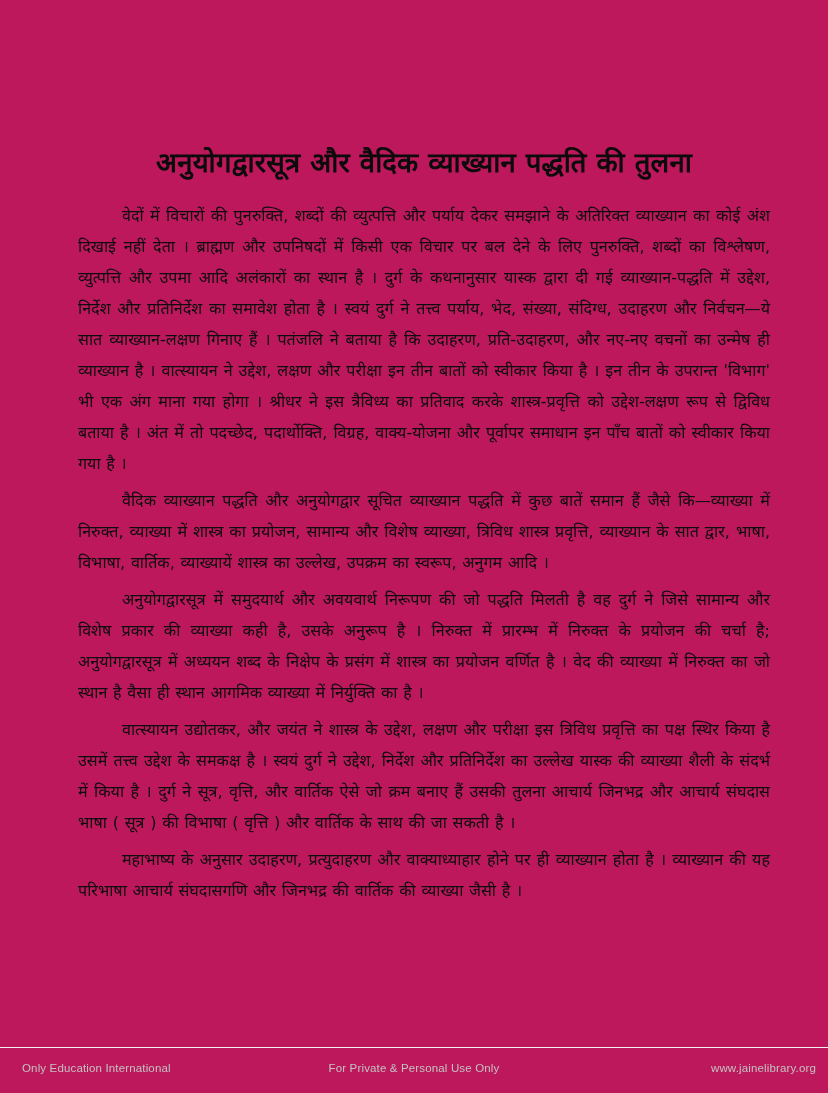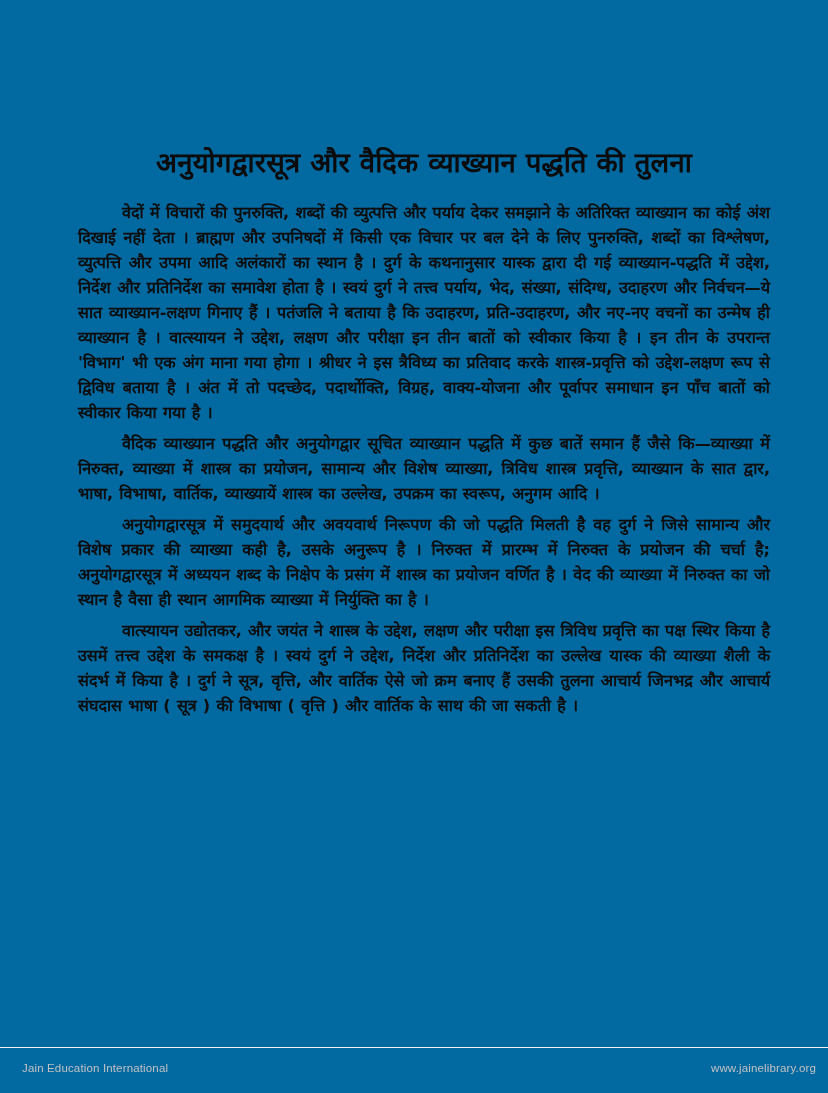--- a/index.html
+++ b/index.html
@@ -12,21 +12,21 @@
   body {
     font-family: "Liberation Serif", "DejaVu Serif", serif;
     color: #000000;
   }
 
   .page {
     position: relative;
     width: 828px;
     height: 1093px;
     margin: 0 auto;
-    background: #0369a1;
+    background: #be185d;
     overflow: hidden;
     box-sizing: border-box;
   }
 
   
   .content {
     position: absolute;
     left: 78px;
     top: 146px;
     width: 692px;
@@ -56,23 +56,23 @@
     letter-spacing: 0.6px;
   }
 
   
   .body-text {
     margin-top: 22px;
   }
 
   .para {
     font-family: "DejaVu Sans", "Liberation Sans", sans-serif;
-    font-weight: 700;
+    font-weight: 400;
     font-size: 16.1px;
-    line-height: 25px;
+    line-height: 31px;
     text-align: justify;
     text-justify: inter-word;
     color: #0d0d0d;
     margin: 0 0 6px 0;
     text-indent: 44px;
     word-spacing: 0.6px;
     
     -webkit-font-smoothing: none;
   }
 
@@ -141,24 +141,26 @@
   <div class="content">
 
     <h1 class="doc-title">अनुयोगद्वारसूत्र और वैदिक व्याख्यान पद्धति की तुलना</h1>
 
 
     <div class="body-text">
       <p class="para">वेदों में विचारों की पुनरुक्ति, शब्दों की व्युत्पत्ति और पर्याय देकर समझाने के अतिरिक्त व्याख्यान का कोई अंश दिखाई नहीं देता । ब्राह्मण और उपनिषदों में किसी एक विचार पर बल देने के लिए पुनरुक्ति, शब्दों का विश्लेषण, व्युत्पत्ति और उपमा आदि अलंकारों का स्थान है । दुर्ग के कथनानुसार यास्क द्वारा दी गई व्याख्यान-पद्धति में उद्देश, निर्देश और प्रतिनिर्देश का समावेश होता है । स्वयं दुर्ग ने तत्त्व पर्याय, भेद, संख्या, संदिग्ध, उदाहरण और निर्वचन—ये सात व्याख्यान-लक्षण गिनाए हैं । पतंजलि ने बताया है कि उदाहरण, प्रति-उदाहरण, और नए-नए वचनों का उन्मेष ही व्याख्यान है । वात्स्यायन ने उद्देश, लक्षण और परीक्षा इन तीन बातों को स्वीकार किया है । इन तीन के उपरान्त 'विभाग' भी एक अंग माना गया होगा । श्रीधर ने इस त्रैविध्य का प्रतिवाद करके शास्त्र-प्रवृत्ति को उद्देश-लक्षण रूप से द्विविध बताया है । अंत में तो पदच्छेद, पदार्थोक्ति, विग्रह, वाक्य-योजना और पूर्वापर समाधान इन पाँच बातों को स्वीकार किया गया है ।</p>
       <p class="para">वैदिक व्याख्यान पद्धति और अनुयोगद्वार सूचित व्याख्यान पद्धति में कुछ बातें समान हैं जैसे कि—व्याख्या में निरुक्त, व्याख्या में शास्त्र का प्रयोजन, सामान्य और विशेष व्याख्या, त्रिविध शास्त्र प्रवृत्ति, व्याख्यान के सात द्वार, भाषा, विभाषा, वार्तिक, व्याख्यायें शास्त्र का उल्लेख, उपक्रम का स्वरूप, अनुगम आदि ।</p>
       <p class="para">अनुयोगद्वारसूत्र में समुदयार्थ और अवयवार्थ निरूपण की जो पद्धति मिलती है वह दुर्ग ने जिसे सामान्य और विशेष प्रकार की व्याख्या कही है, उसके अनुरूप है । निरुक्त में प्रारम्भ में निरुक्त के प्रयोजन की चर्चा है; अनुयोगद्वारसूत्र में अध्ययन शब्द के निक्षेप के प्रसंग में शास्त्र का प्रयोजन वर्णित है । वेद की व्याख्या में निरुक्त का जो स्थान है वैसा ही स्थान आगमिक व्याख्या में निर्युक्ति का है ।</p>
       <p class="para">वात्स्यायन उद्योतकर, और जयंत ने शास्त्र के उद्देश, लक्षण और परीक्षा इस त्रिविध प्रवृत्ति का पक्ष स्थिर किया है उसमें तत्त्व उद्देश के समकक्ष है । स्वयं दुर्ग ने उद्देश, निर्देश और प्रतिनिर्देश का उल्लेख यास्क की व्याख्या शैली के संदर्भ में किया है । दुर्ग ने सूत्र, वृत्ति, और वार्तिक ऐसे जो क्रम बनाए हैं उसकी तुलना आचार्य जिनभद्र और आचार्य संघदास भाषा ( सूत्र ) की विभाषा ( वृत्ति ) और वार्तिक के साथ की जा सकती है ।</p>
+      <p class="para cont">महाभाष्य के अनुसार उदाहरण, प्रत्युदाहरण और वाक्याध्याहार होने पर ही व्याख्यान होता है । व्याख्यान की यह परिभाषा आचार्य संघदासगणि और जिनभद्र की वार्तिक की व्याख्या जैसी है ।</p>
     </div>
 
   </div>
 
   <div class="footer-rule"></div>
 
   <div class="footer">
-    <span class="footer-left">Jain Education International</span>
+    <span class="footer-left">Only Education International</span>
+    <span class="footer-center">For Private &amp; Personal Use Only</span>
     <span class="footer-right">www.jainelibrary.org</span>
   </div>
 
 </div>
 
 </body></html>

